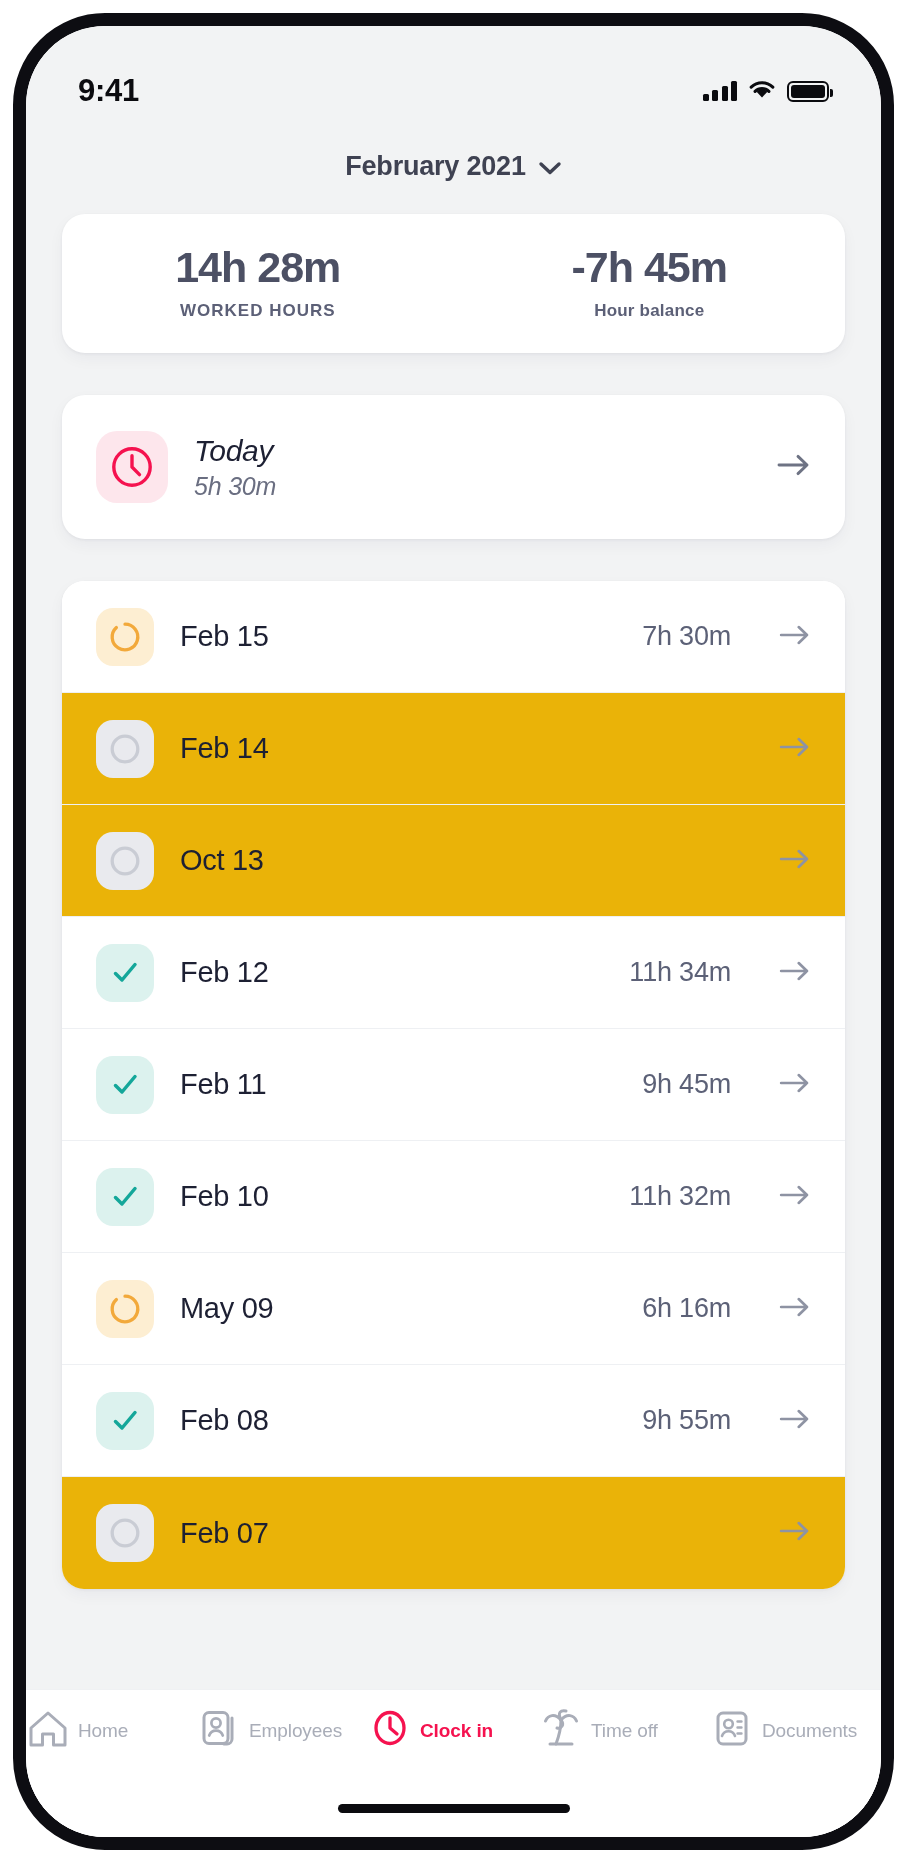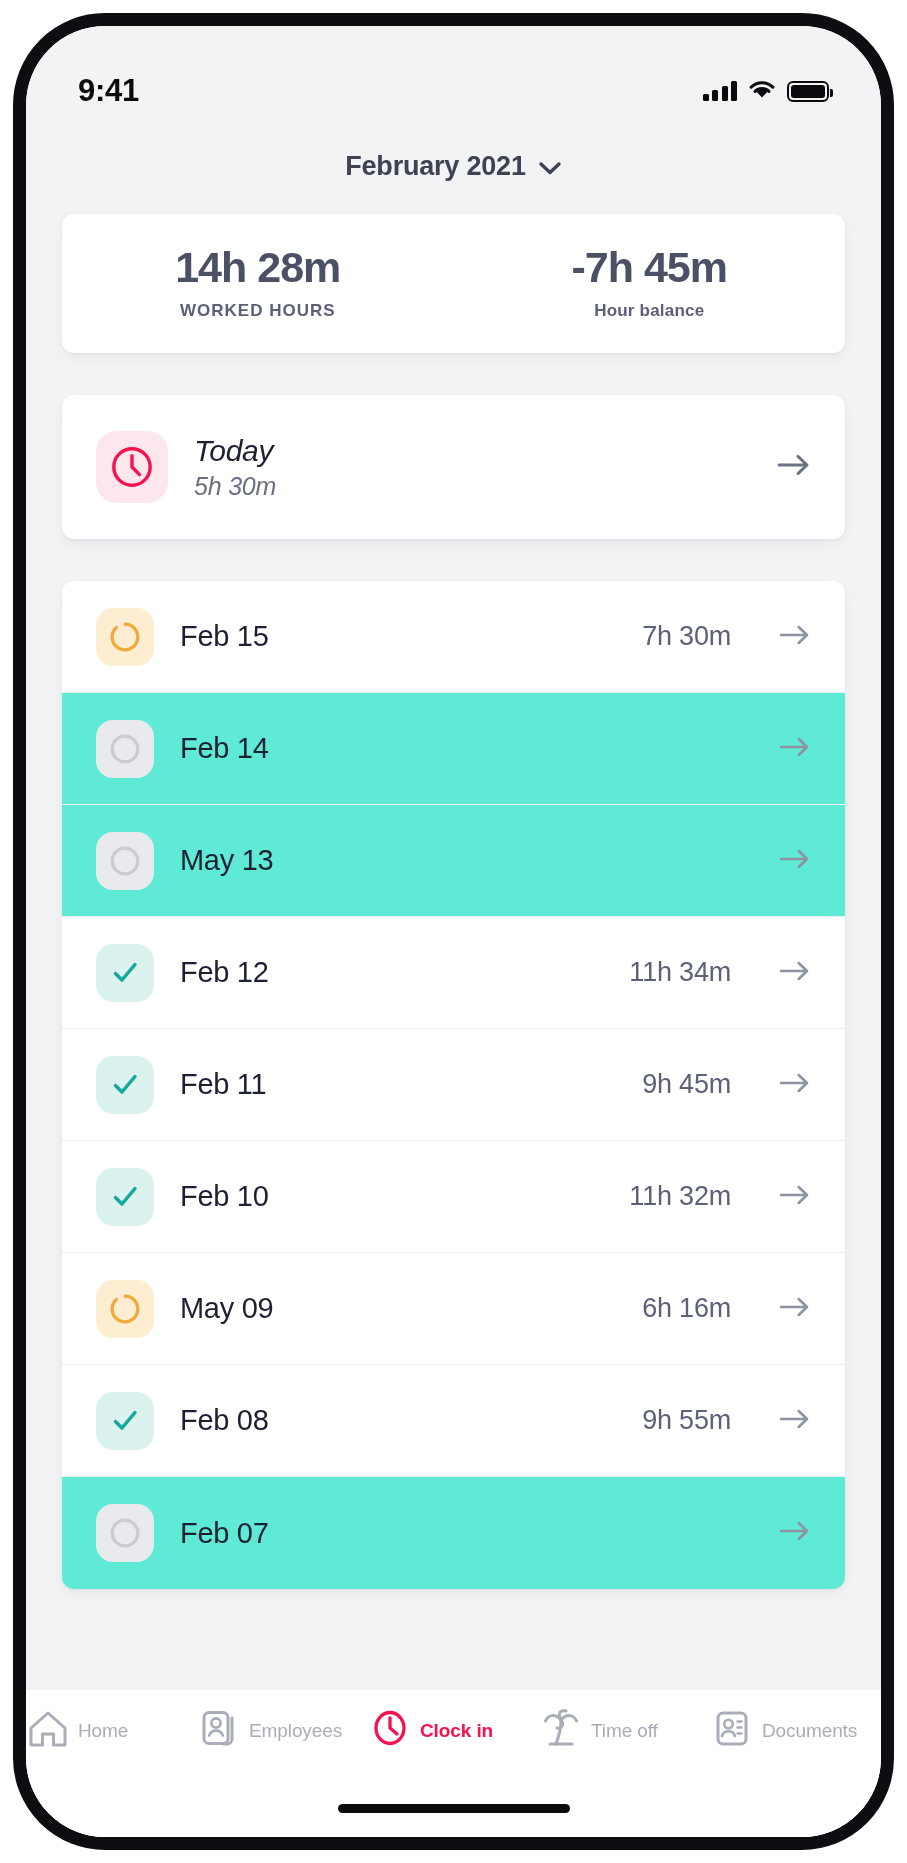--- a/index.html
+++ b/index.html
@@ -101,21 +101,21 @@
   .content {
     position: absolute;
     top: 170px;
     left: 0; right: 0;
     bottom: 0;
     overflow: hidden;
   }
 
   .card {
     background: #ffffff;
-    border-radius: 12px;
+    border-radius: 23px;
     box-shadow: 0 1px 3px rgba(30,34,58,0.06), 0 6px 16px rgba(30,34,58,0.045);
   }
 
   
   .summary-card {
     margin: 18px 36px 0 36px;
     height: 139px;
     display: flex;
   }
   .summary-cell {
@@ -175,34 +175,34 @@
     font-weight: 400;
     color: #6a6e81;
     letter-spacing: -0.2px;
   }
 
   .arrow { flex-shrink: 0; }
 
   
   .list-card {
     margin: 42px 36px 0 36px;
-    border-radius: 12px;
+    border-radius: 22px;
     overflow: hidden;
     background: #ffffff;
   }
   .day-row {
     display: flex;
     align-items: center;
     height: 112px;
     padding: 0 34px 0 34px;
     gap: 26px;
     border-bottom: 1px solid #eef0f3;
     background: #ffffff;
   }
-  .day-row.empty-row { background: #5eead4; }
+  .day-row.empty-row { background: #eab308; }
   .day-row:last-child { border-bottom: none; }
   .day-icon {
     width: 58px; height: 58px;
     border-radius: 17px;
     display: flex;
     align-items: center;
     justify-content: center;
     flex-shrink: 0;
   }
   .day-label {
@@ -356,21 +356,21 @@
               </svg>
           </span>
         </div>
 
         <div class="day-row empty-row">
           <span class="day-icon tile-gray">
             <svg width="34" height="34" viewBox="0 0 34 34">
                 <circle cx="17" cy="17" r="12.8" stroke="#c9ccd4" stroke-width="3.3" fill="none"></circle>
               </svg>
           </span>
-          <span class="day-label">May 13</span>
+          <span class="day-label">Oct 13</span>
           <span class="day-hours"></span>
           <span class="arrow">
             <svg width="32" height="24" viewBox="0 0 34 26">
                 <path d="M2 13 H30 M21 4.4 L30 13 L21 21.6" stroke="#8e93a3" stroke-width="2.9" fill="none" stroke-linecap="round" stroke-linejoin="round"></path>
               </svg>
           </span>
         </div>
 
         <div class="day-row">
           <span class="day-icon tile-teal">

